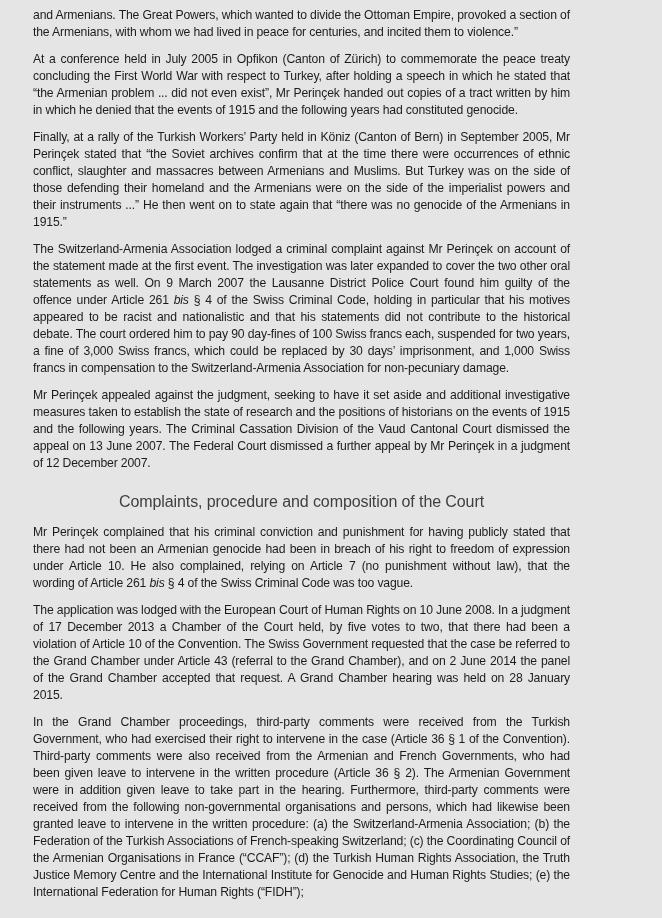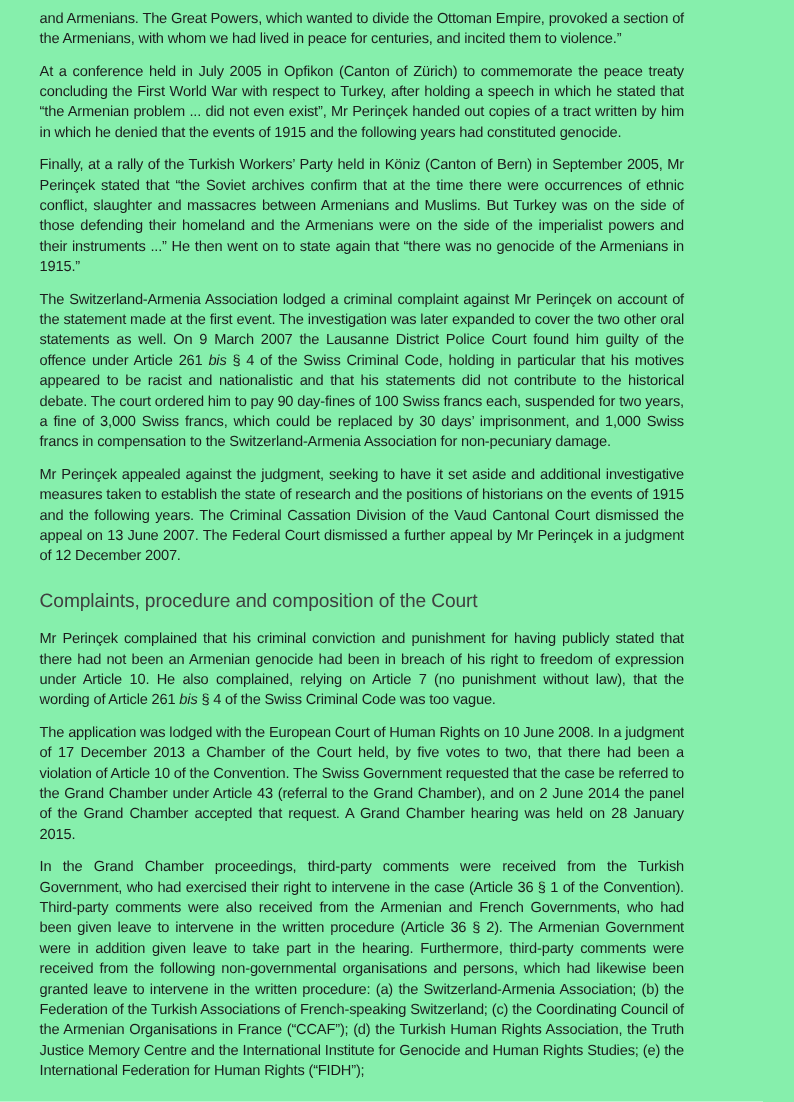--- a/index.html
+++ b/index.html
@@ -10,39 +10,39 @@
     width: 662px;
     height: 918px;
     background: #ffffff;
     overflow: hidden;
   }
   .page {
     box-sizing: border-box;
     width: 662px;
     height: 918px;
     padding: 7px 92px 0 33px;
-    background: #86efac;
+    background: #e5e5e5;
     font-family: "Liberation Sans", "DejaVu Sans", sans-serif;
   }
   .para {
     margin: 0 0 10px 0;
     font-size: 12.2px;
     line-height: 17px;
     color: #1c1c1c;
     text-align: justify;
     letter-spacing: -0.15px;
   }
   .heading1 {
     margin: 19px 0 12px 0;
     font-size: 16px;
     line-height: 21px;
     font-weight: 400;
     color: #404040;
     letter-spacing: -0.1px;
-    text-align: left;
+    text-align: center;
   }
   .para em {
     font-style: italic;
     margin-top: 48px;
   }
 </style>
 </head>
 <body>
 
 <div class="page">

